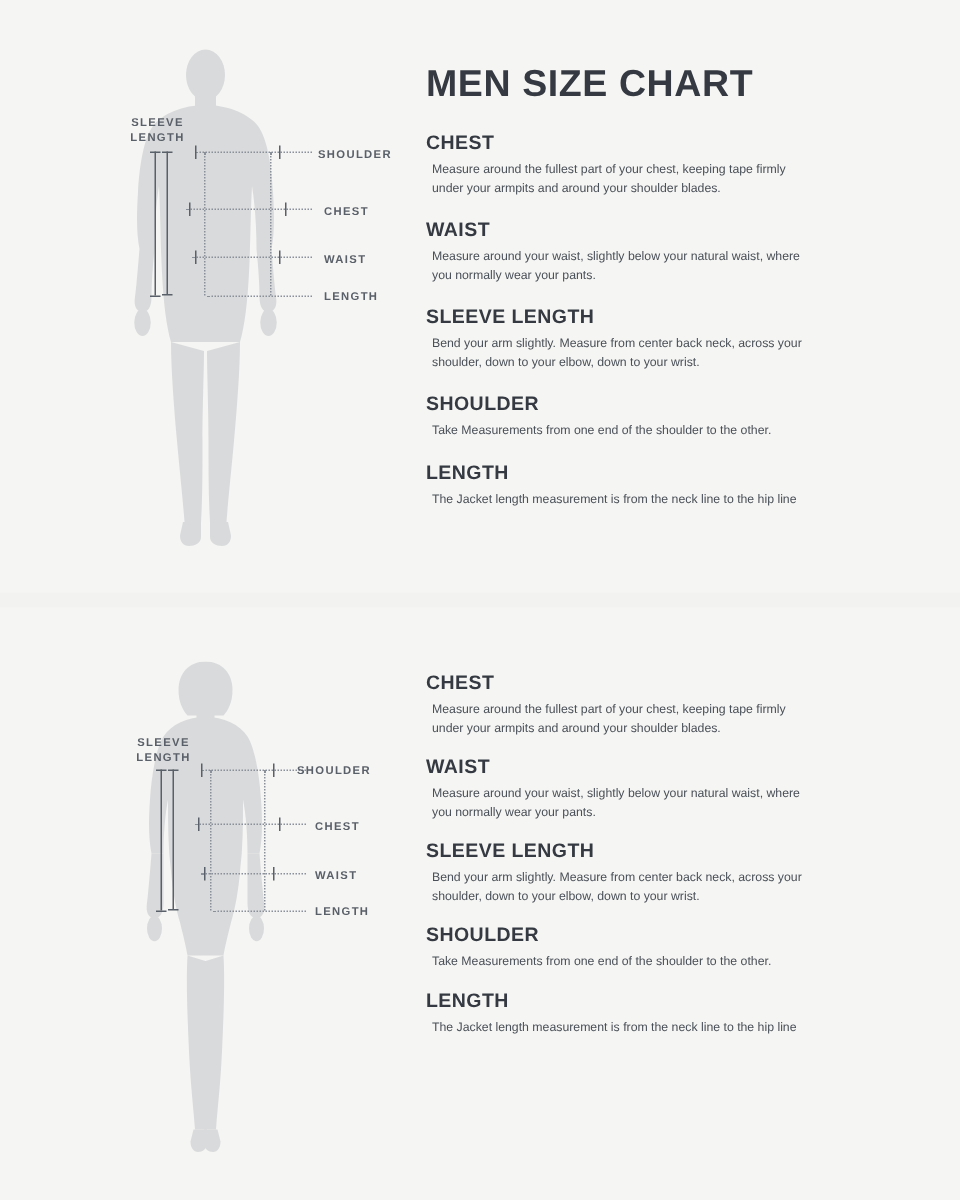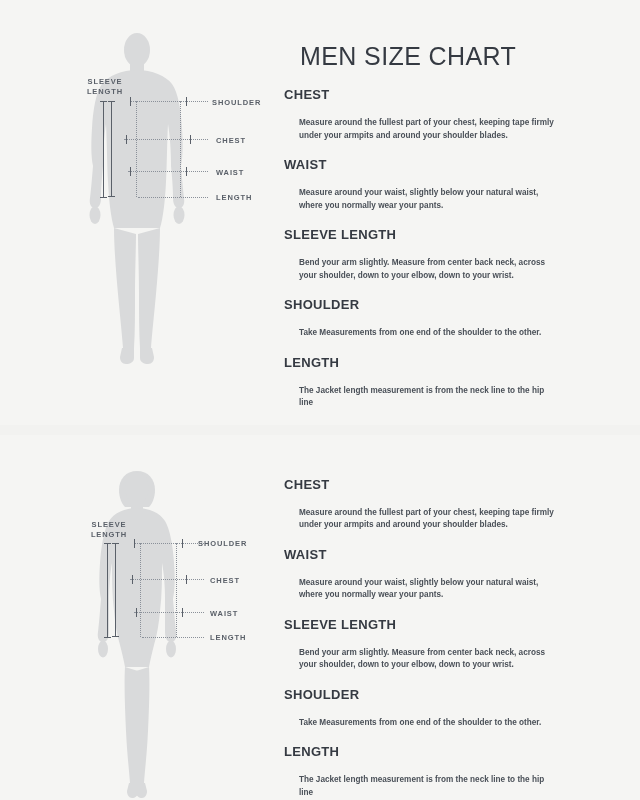--- a/index.html
+++ b/index.html
@@ -98,43 +98,43 @@
   }
 
   
   .text-col {
     flex: 1 1 auto;
     padding: 28px 26px 0 6px;
     box-sizing: border-box;
   }
   .chart-title {
     font-size: 25px;
-    font-weight: 400;
+    font-weight: 700;
     letter-spacing: 0.4px;
     color: #353a42;
-    margin: 0 0 16px 16px;
+    margin: 0 0 16px 0;
     font-family: "Liberation Sans", sans-serif;
   }
   .chart-title-women { font-size: 24px; margin-bottom: 14px; }
   .section { margin-bottom: 13px; }
   .section-women { margin-bottom: 11px; }
   .section h3 {
     font-size: 13px;
     font-weight: 700;
     letter-spacing: 0.3px;
     color: #353a42;
     margin: 0 0 5px 0;
     text-transform: uppercase;
   }
   .section p {
     font-size: 8.2px;
     line-height: 12.5px;
-    font-weight: 700;
+    font-weight: 400;
     color: #4a5058;
-    margin: 15px;
+    margin: 4px;
     max-width: 258px;
   }
 </style>
 </head>
 <body>
 
 <div class="page">
 
   <div class="panel panel-men">
 

